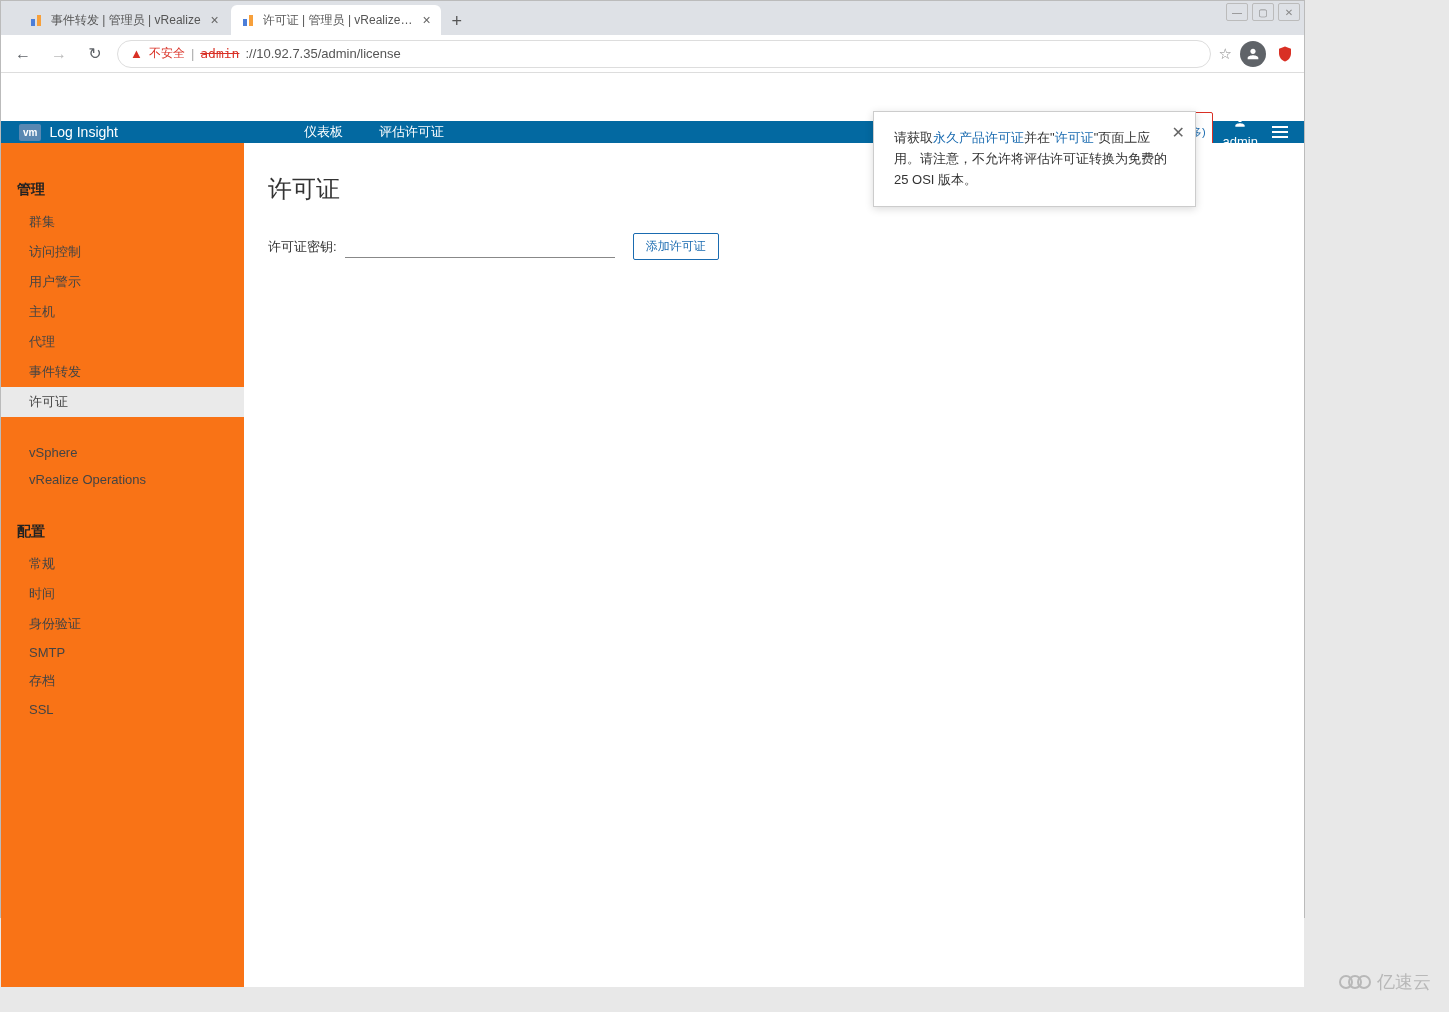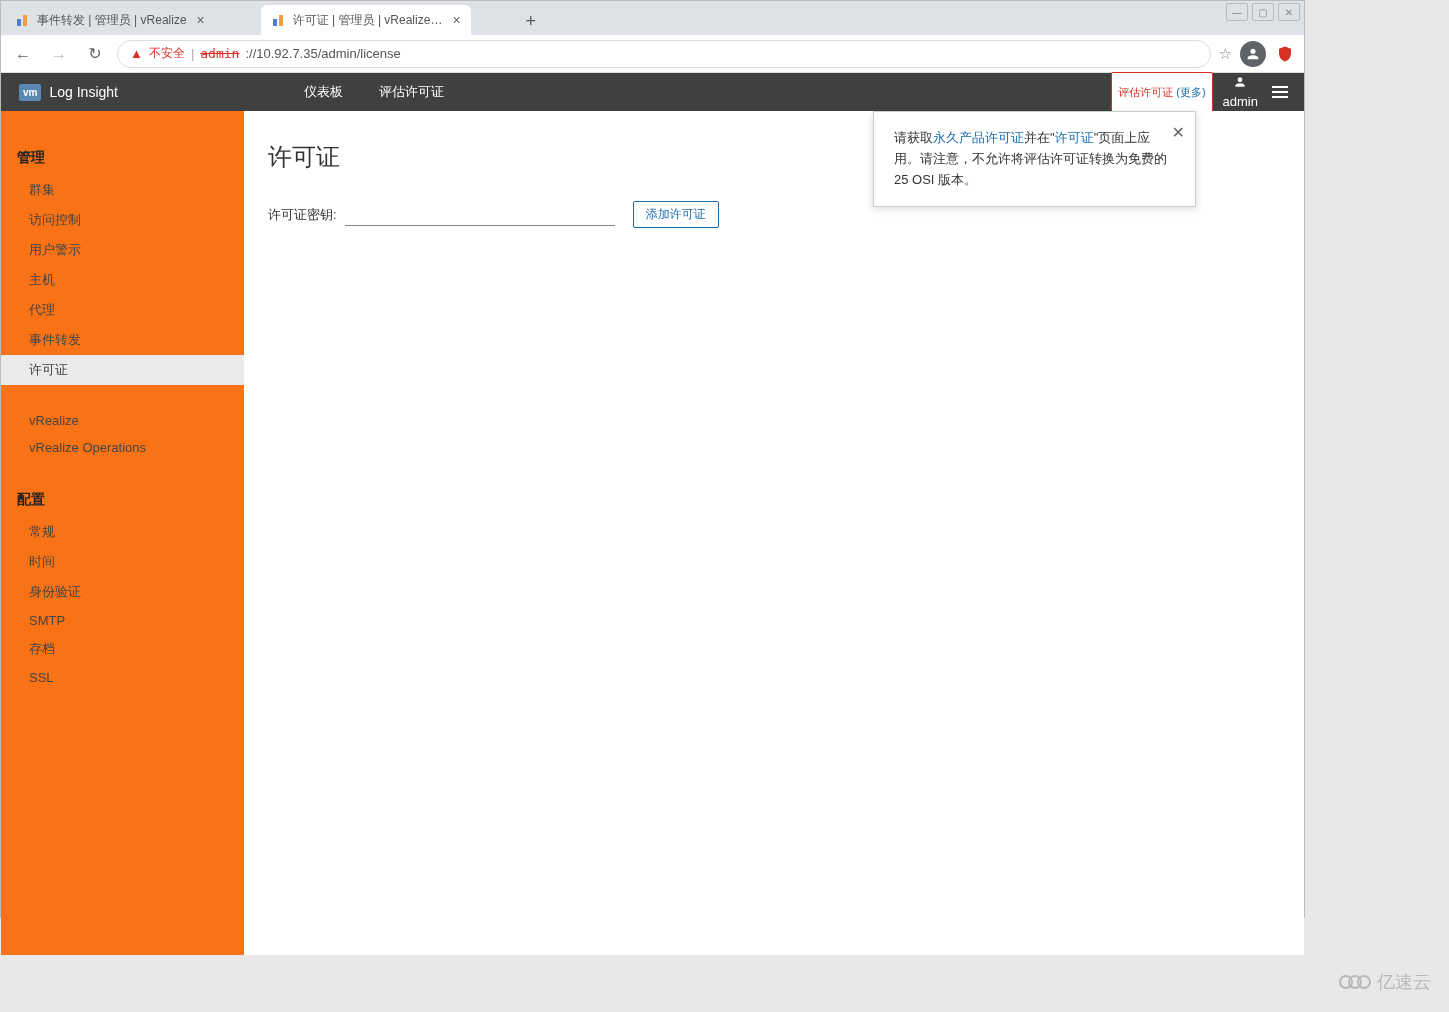--- a/index.html
+++ b/index.html
@@ -2,21 +2,21 @@
 <html><head>
 <meta charset="utf-8">
 <style>
 * { margin: 0; padding: 0; box-sizing: border-box; font-family: "Microsoft YaHei", Arial, sans-serif; }
 body { background: #e8e8e8; width: 1449px; height: 1012px; overflow: hidden; position: relative; }
 
 
 .browser-window { width: 1305px; height: 918px; background: #fff; position: relative; border: 1px solid #bbb; }
 .window-controls { position: absolute; top: 2px; right: 4px; display: flex; gap: 4px; }
 .win-btn { width: 22px; height: 18px; border: 1px solid #bbb; border-radius: 2px; display: flex; align-items: center; justify-content: center; font-size: 10px; color: #888; cursor: pointer; }
-.tab-strip { height: 34px; background: #dee1e6; display: flex; align-items: flex-end; padding-left: 4px; gap: 44px; }
+.tab-strip { height: 34px; background: #dee1e6; display: flex; align-items: flex-end; padding-left: 18px; }
 .tab { height: 30px; display: flex; align-items: center; padding: 0 10px; font-size: 12px; color: #555; border-radius: 6px 6px 0 0; margin-right: 2px; max-width: 210px; cursor: pointer; position: relative; }
 .tab.active { background: #fff; }
 .tab-icon { width: 16px; height: 16px; margin-right: 6px; position: relative; }
 .tab-icon::before { content: ''; position: absolute; left: 2px; bottom: 2px; width: 4px; height: 7px; background: #4c7ed9; }
 .tab-icon::after { content: ''; position: absolute; left: 8px; bottom: 2px; width: 4px; height: 11px; background: #f7a03b; }
 .tab-title { white-space: nowrap; overflow: hidden; text-overflow: ellipsis; flex: 1; }
 .tab-close { margin-left: 10px; font-size: 14px; color: #666; }
 .new-tab { width: 28px; height: 28px; display: flex; align-items: center; justify-content: center; font-size: 18px; color: #555; cursor: pointer; }
 .nav-bar { height: 38px; background: #fff; border-bottom: 1px solid #ddd; display: flex; align-items: center; padding: 0 8px; gap: 8px; }
 .nav-btn { width: 28px; height: 28px; display: flex; align-items: center; justify-content: center; color: #5f6368; cursor: pointer; font-size: 16px; border-radius: 50%; }
@@ -25,21 +25,21 @@
 .insecure-text { color: #d93025; font-size: 12px; }
 .url-sep { color: #aaa; }
 .url-https { color: #d93025; text-decoration: line-through; font-family: monospace; }
 .url-rest { color: #555; font-family: monospace; }
 .star-btn { color: #888; font-size: 15px; cursor: pointer; }
 .profile-btn { width: 26px; height: 26px; border-radius: 50%; background: #5f6368; display: flex; align-items: center; justify-content: center; cursor: pointer; }
 .profile-btn svg { fill: #fff; }
 .ext-btn { width: 22px; height: 22px; display: flex; align-items: center; justify-content: center; cursor: pointer; }
 
 
-.app-top { height: 38px; background: #404040; display: flex; align-items: center; color: #fff; }
+.app-top { height: 22px; background: #0369a1; display: flex; align-items: center; color: #fff; margin-top: 48px; }
 .logo-box { display: flex; align-items: center; padding: 0 18px; font-size: 14px; }
 .logo-vm { background: #5988b2; color: #fff; font-size: 10px; font-weight: bold; padding: 3px 4px; border-radius: 2px; margin-right: 8px; }
 .top-nav { display: flex; margin-left: 150px; align-items: flex-end; }
 .top-nav-item { padding: 0 18px; height: 38px; display: flex; align-items: center; font-size: 13px; cursor: pointer; }
 .top-right { margin-left: auto; display: flex; align-items: center; gap: 10px; padding-right: 12px; }
 .license-badge { background: #fff; color: #d93025; border: 1px solid #d93025; padding: 12px 6px; font-size: 11px; border-radius: 2px; cursor: pointer; }
 .license-badge .more { color: #1a6bb0; }
 .user-box { display: flex; align-items: center; gap: 5px; font-size: 13px; cursor: pointer; flex-direction: column; }
 .hamburger { display: flex; flex-direction: column; gap: 3px; cursor: pointer; padding: 4px; }
 .hamburger span { width: 16px; height: 2px; background: #fff; }
@@ -147,21 +147,21 @@
     <div class="sidebar" id="sidebar">
         <div class="side-section">管理</div>
         <div class="side-item">群集</div>
         <div class="side-item">访问控制</div>
         <div class="side-item">用户警示</div>
         <div class="side-item">主机</div>
         <div class="side-item">代理</div>
         <div class="side-item">事件转发</div>
         <div class="side-item active">许可证</div>
         <div class="side-gap"></div>
-        <div class="side-item">vRealize</div>
+        <div class="side-item">vSphere</div>
         <div class="side-item">vRealize Operations</div>
         <div class="side-gap"></div>
         <div class="side-section">配置</div>
         <div class="side-item">常规</div>
         <div class="side-item">时间</div>
         <div class="side-item">身份验证</div>
         <div class="side-item">SMTP</div>
         <div class="side-item">存档</div>
         <div class="side-item">SSL</div>
       </div>

